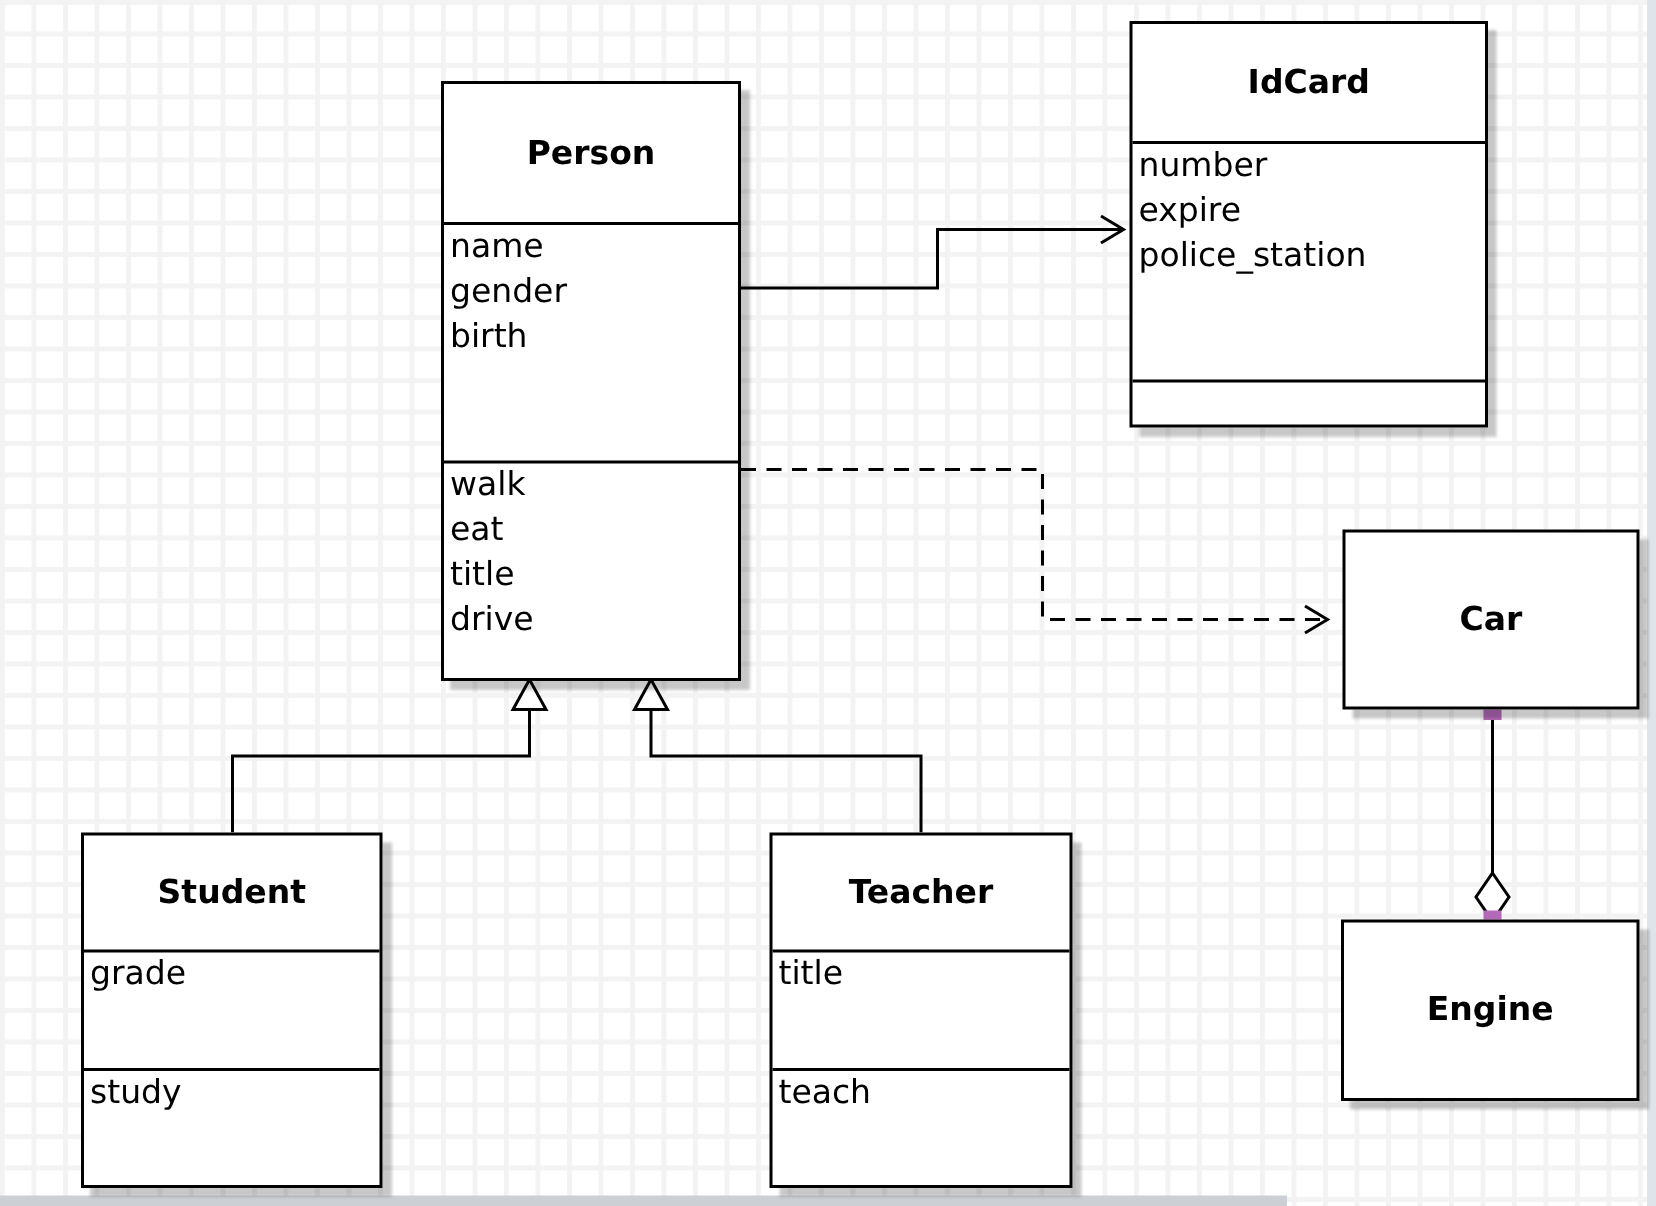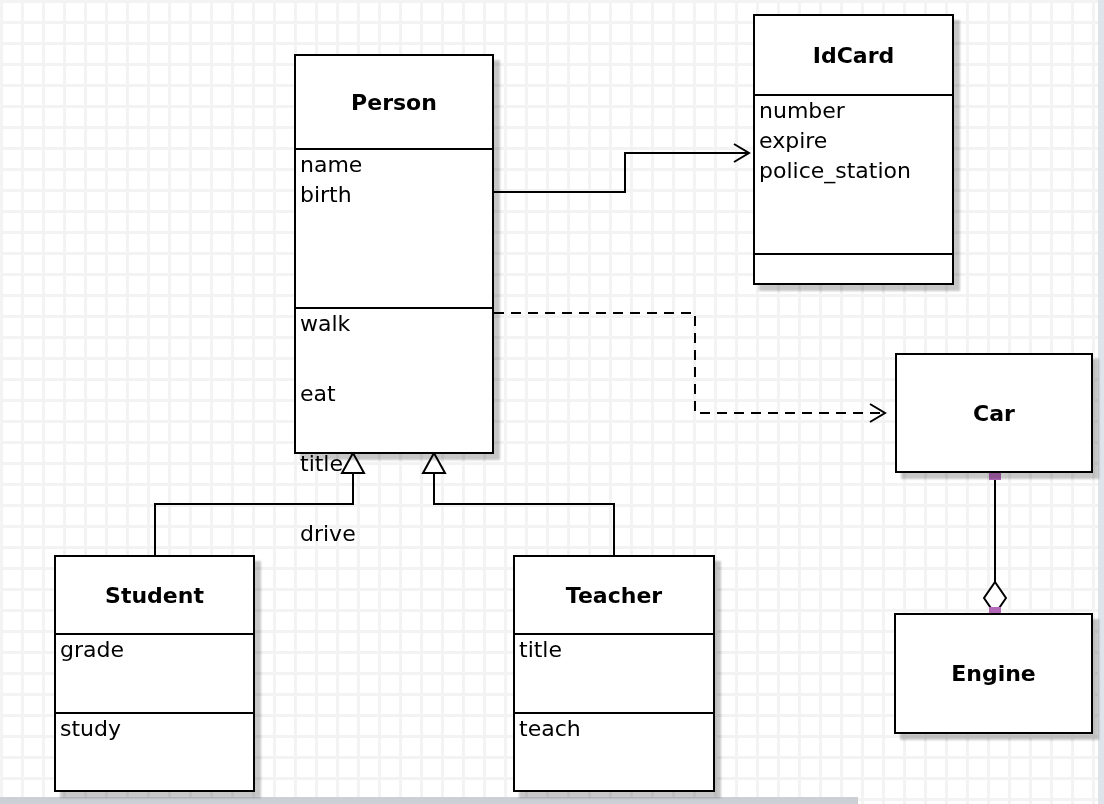--- a/index.html
+++ b/index.html
@@ -45,21 +45,21 @@
   }
   .uml-class.single .c-title{flex:1;}
   .c-sec{
     box-sizing:border-box;
     flex:none;
     border-top:2px solid #000;
     display:flex;flex-direction:column;
     padding-left:4px;
     font-size:22px;line-height:30px;
   }
-  .c-sec.grow{flex:1;gap:40px;}
+  .c-sec.grow{flex:1;}
 </style>
 </head>
 <body>
 
 <div class="canvas">
 
   <div class="edge-strip-right"></div>
   <div class="edge-strip-bottom"></div>
 
   <svg class="connectors" width="1104" height="804">
@@ -89,31 +89,32 @@
       <polygon class="hollow" points="995,582 1006,598 995,614 984,598"></polygon>
       <rect class="cp" x="989" y="468" width="12" height="12"></rect>
       <rect class="cp" x="989" y="607" width="12" height="12"></rect>
     </g>
   </svg>
 
   <div class="uml-class" style="left:294px;top:54px;width:200px;height:400px">
     <div class="c-title" style="height:92px">Person</div>
     <div class="c-sec" style="height:159px">
       <div>name</div>
+      <div>gender</div>
       <div>birth</div>
     </div>
     <div class="c-sec grow">
       <div>walk</div>
       <div>eat</div>
       <div>title</div>
       <div>drive</div>
     </div>
   </div>
 
-  <div class="uml-class" style="left:753px;top:14px;width:201px;height:271px">
+  <div class="uml-class" style="left:753px;top:14px;width:239px;height:271px">
     <div class="c-title" style="height:78px">IdCard</div>
     <div class="c-sec" style="height:159px">
       <div>number</div>
       <div>expire</div>
       <div>police_station</div>
     </div>
     <div class="c-sec grow"></div>
   </div>
 
   <div class="uml-class single" style="left:895px;top:353px;width:198px;height:120px">

